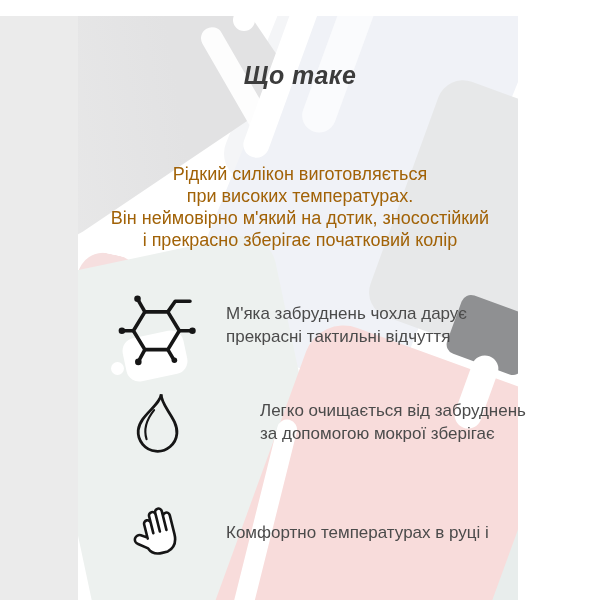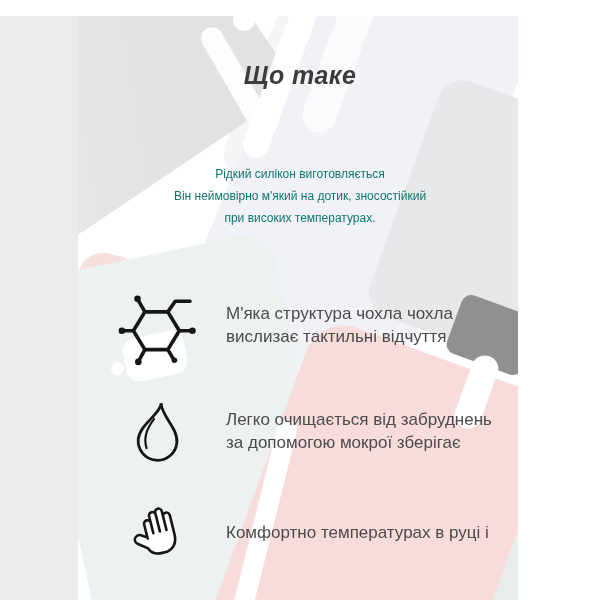--- a/index.html
+++ b/index.html
@@ -47,25 +47,25 @@
     background:#f8dcdb;transform:rotate(20deg);}
   .gap-band{left:248px;top:400px;width:20px;height:260px;border-radius:10px;
     background:#ffffff;transform:rotate(14deg);}
   .pill-cutout-pink{left:463px;top:338px;width:27px;height:76px;border-radius:14px;
     background:#ffffff;transform:rotate(20deg);}
   .strip-left{left:0;top:0;width:78px;height:600px;background:#ebebeb;}
   .cover-right{left:518px;top:0;width:82px;height:600px;background:#ffffff;}
   
   .title{left:0;right:0;top:44px;text-align:center;color:#3c3c3c;
     font-style:italic;font-weight:800;font-size:25px;line-height:30px;letter-spacing:.4px;}
-  .intro{left:0;right:0;top:147px;text-align:center;color:#0f766e;
-    font-weight:500;font-size:12px;line-height:22px;}
+  .intro{left:0;right:0;top:147px;text-align:center;color:#a16207;
+    font-weight:500;font-size:18px;line-height:22px;}
   .feature-row{position:absolute;left:110px;right:30px;display:flex;align-items:center;}
   .row-1{top:268px;}
-  .row-2{top:382px;}
+  .row-2{top:373px;gap:34px;}
   .row-3{top:486px;}
   .icon-box{width:96px;display:flex;justify-content:center;align-items:center;flex:0 0 96px;}
   .feature-text{margin-left:20px;color:#4b4b4b;font-weight:500;font-size:17px;line-height:23px;}
   svg{display:block;}
 </style>
 </head>
 <body>
 
 <div class="stage">
 
@@ -92,44 +92,45 @@
     <div class="bg-shape strip-left"></div>
     <div class="bg-shape cover-right"></div>
   </div>
 
   <div class="abs title">
     <div>Що таке</div>
   </div>
 
   <div class="abs intro">
     <div>Рідкий силікон виготовляється</div>
+    <div>при високих температурах.</div>
     <div>Він неймовірно м'який на дотик, зносостійкий</div>
-    <div>при високих температурах.</div>
+    <div>і прекрасно зберігає початковий колір</div>
   </div>
 
   <div class="feature-row row-1">
     <div class="icon-box">
       <svg width="82" height="82" viewBox="0 0 100 100" fill="none" stroke="#161616" stroke-width="4.4" stroke-linecap="round" stroke-linejoin="round">
         <polygon points="34,34 62,34 76,57 62,80 34,80 20,57"></polygon>
         <line x1="34" y1="34" x2="26" y2="20"></line>
           <circle cx="25" cy="18" r="4" fill="#161616" stroke="none"></circle>
         <polyline points="62,34 71,21 89,21"></polyline>
         <line x1="76" y1="57" x2="90" y2="57"></line>
           <circle cx="92" cy="57" r="4" fill="#161616" stroke="none"></circle>
         <line x1="62" y1="80" x2="69" y2="92"></line>
           <circle cx="70" cy="93" r="3.4" fill="#161616" stroke="none"></circle>
         <line x1="34" y1="80" x2="27" y2="93"></line>
           <circle cx="26" cy="95" r="4" fill="#161616" stroke="none"></circle>
         <line x1="20" y1="57" x2="8" y2="57"></line>
           <circle cx="6" cy="57" r="4" fill="#161616" stroke="none"></circle>
       </svg>
     </div>
     <div class="feature-text">
-      <div>М'яка структура чохла чохла</div>
-      <div>вислизає тактильні відчуття</div>
+      <div>М'яка забруднень чохла дарує</div>
+      <div>прекрасні тактильні відчуття</div>
     </div>
   </div>
 
   <div class="feature-row row-2">
     <div class="icon-box">
       <svg width="58" height="66" viewBox="0 0 70 80" fill="none" stroke="#161616" stroke-linecap="round">
         <g transform="rotate(5 35 40)">
           <path stroke-width="3.4" d="M36 6 C36 20, 12 34, 12 52 A23.5 23.5 0 0 0 59 52 C59 34, 36 20, 36 6 Z"></path>
           <path stroke-width="2.6" d="M29 26 C21 38, 18 50, 23 62"></path>
         </g>

